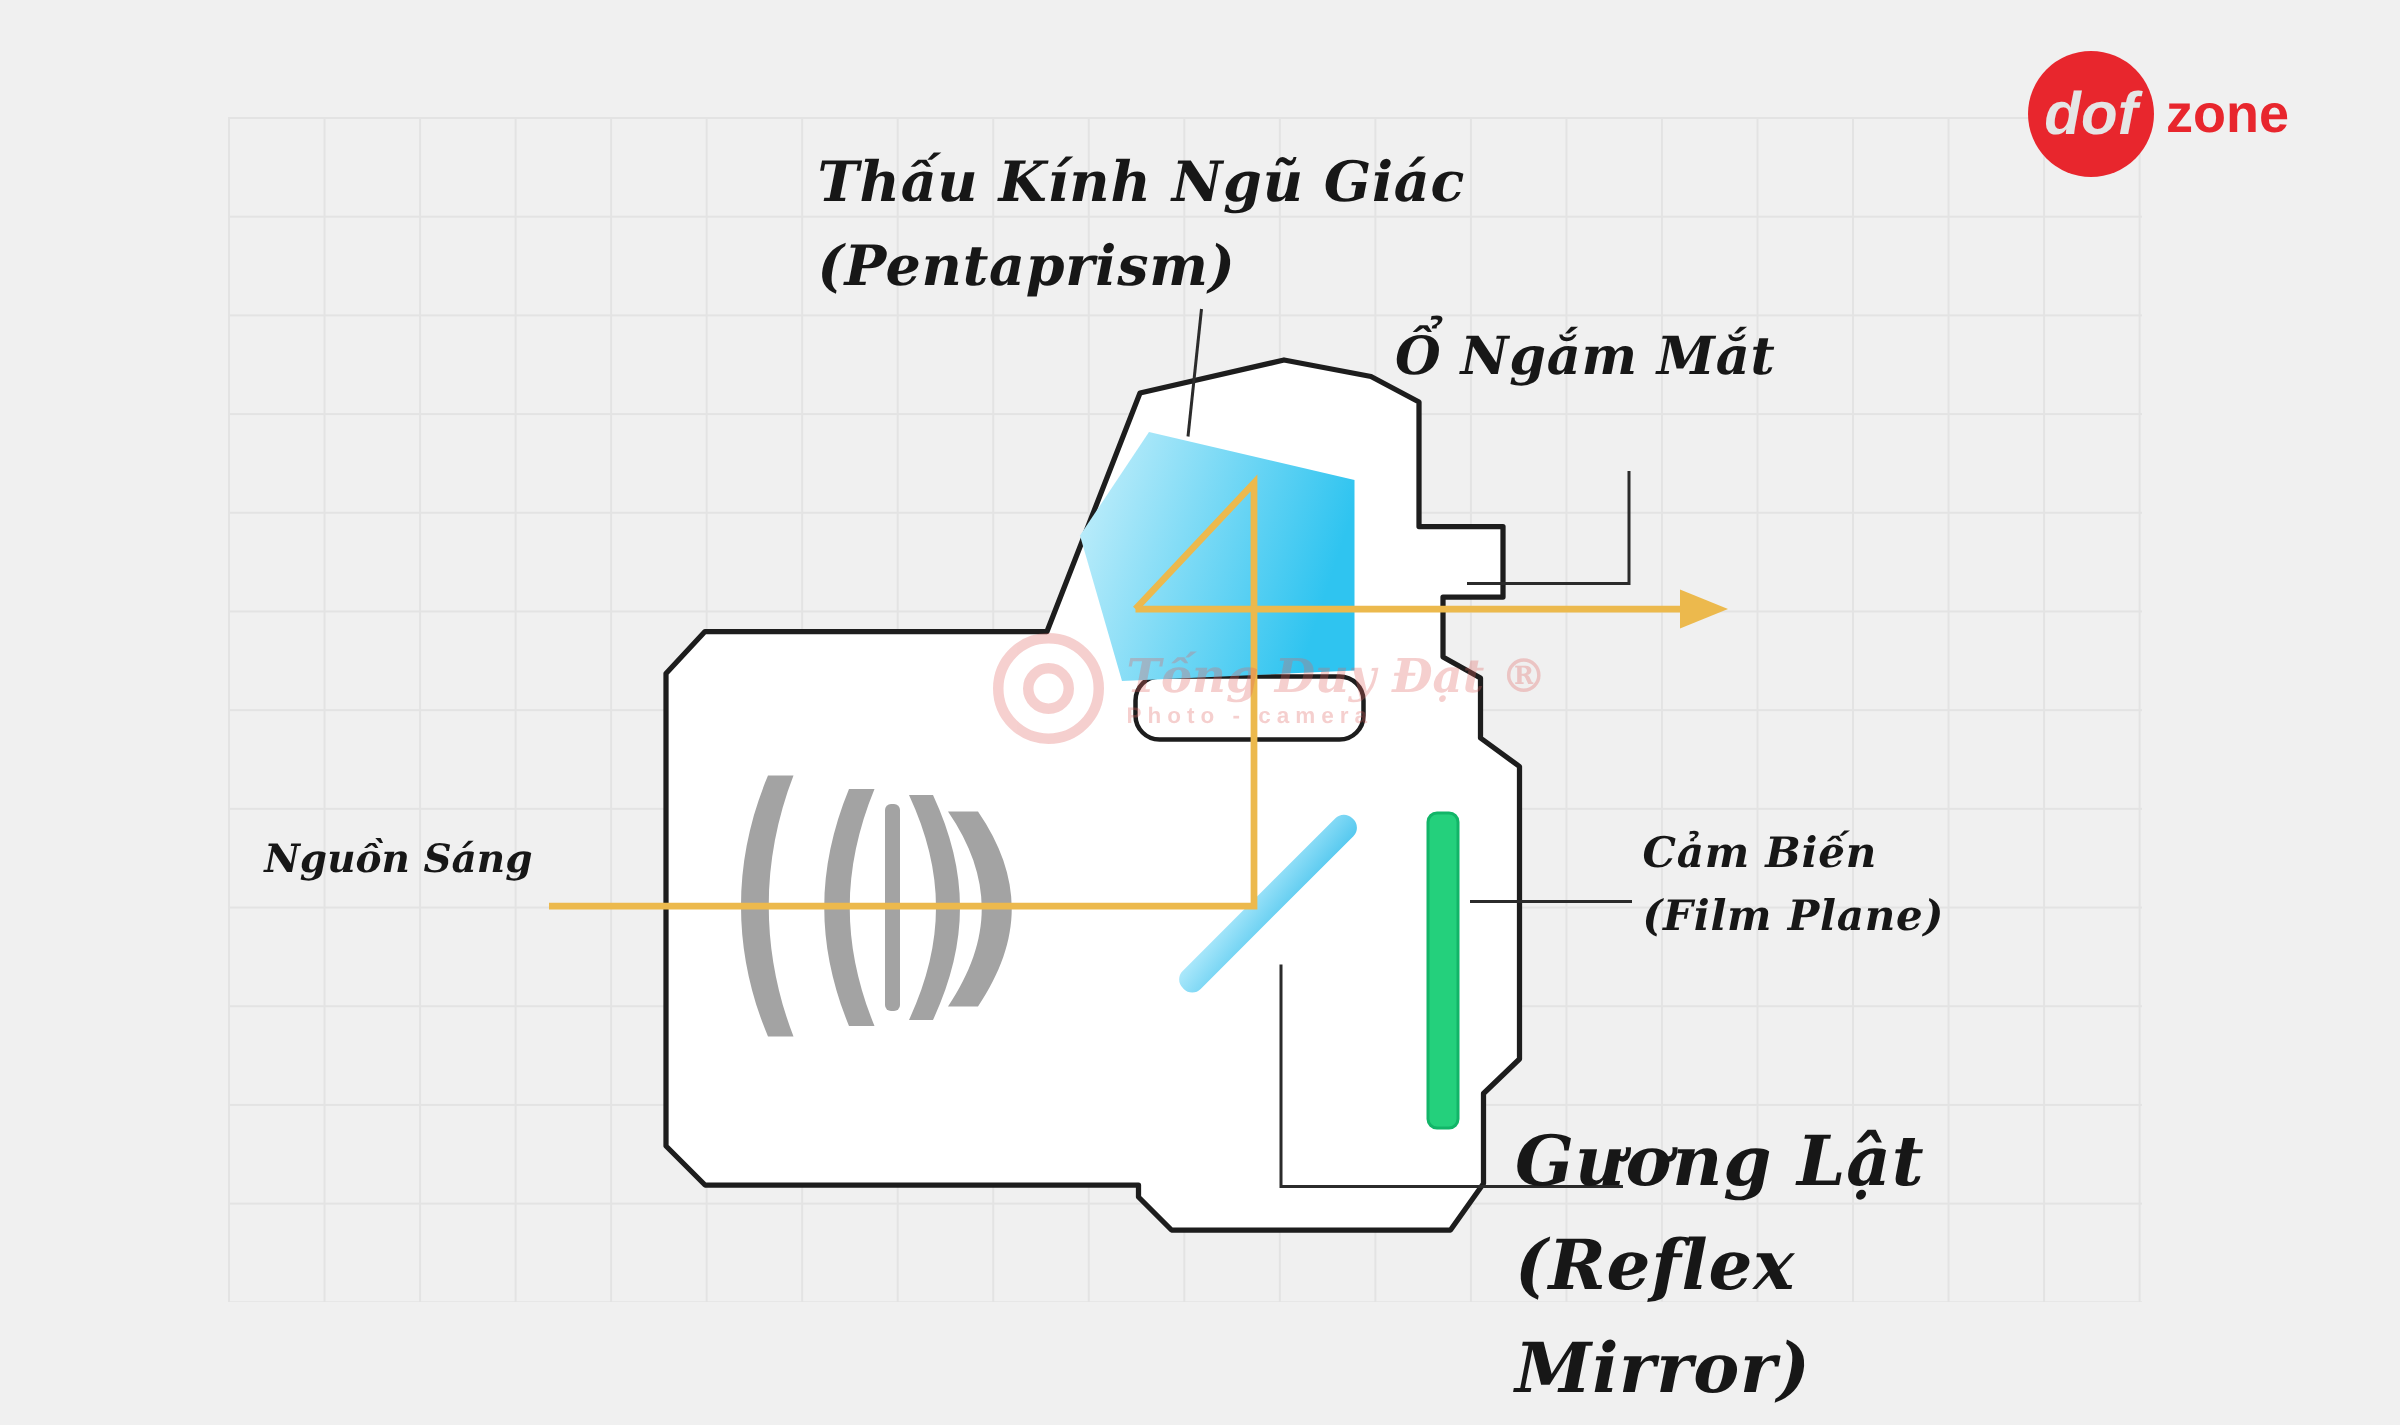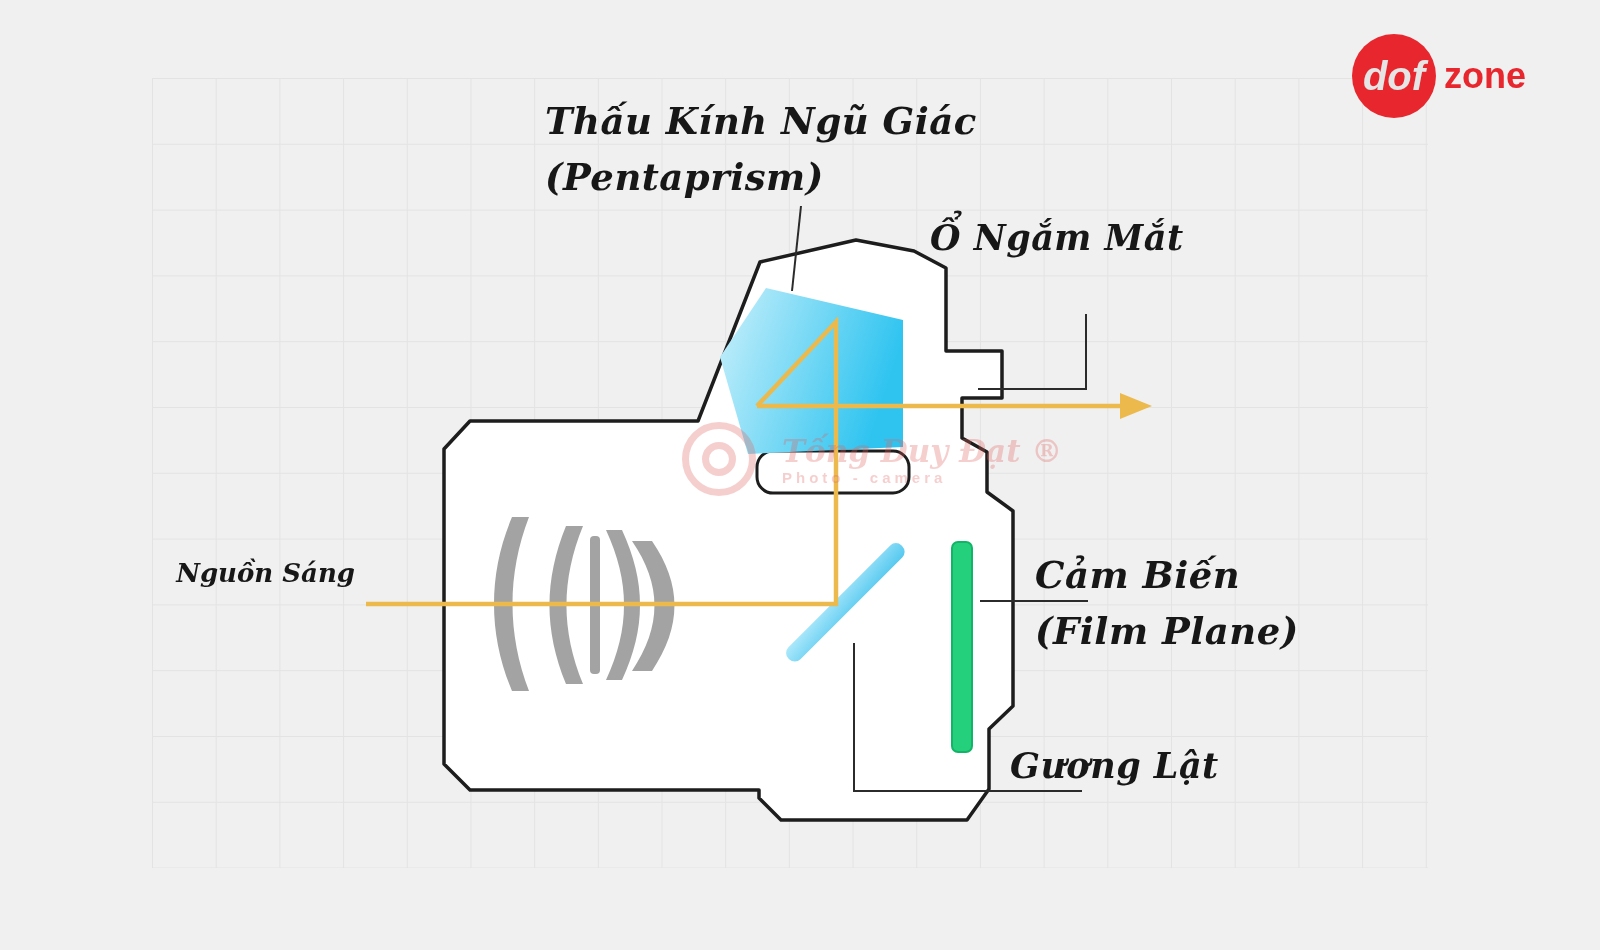--- a/index.html
+++ b/index.html
@@ -20,38 +20,38 @@
   }
   svg.diagram{position:absolute;left:0;top:0;z-index:1}
   .label{
     position:absolute;z-index:3;
     font-style:italic;font-weight:700;color:var(--text,#171717);
     line-height:1.5;letter-spacing:.5px;
   }
   .label span{display:block}
   .label-pentaprism{left:545px;top:94px;width:520px;font-size:37px}
   .label-eyepiece{left:930px;top:212px;width:340px;font-size:35px}
-  .label-sensor{left:1035px;top:548px;width:310px;font-size:37px}
-  .label-mirror{left:1010px;top:740px;width:370px;font-size:35px}
+  .label-sensor{left:1095px;top:548px;width:310px;font-size:28px}
+  .label-mirror{left:1010px;top:740px;width:370px;font-size:46px}
   .label-light-source{left:170px;top:554px;width:185px;font-size:26px;text-align:right;letter-spacing:0}
   .logo{
     position:absolute;z-index:3;left:1352px;top:34px;
     display:flex;align-items:center;
     font-family:"Liberation Sans",sans-serif;font-weight:bold;
   }
   .logo-circle{
     width:84px;height:84px;border-radius:50%;
     background:var(--logo-red,#e8262d);color:#e5e5e5;
     display:flex;align-items:center;justify-content:center;
     font-size:40px;font-style:italic;
   }
   .logo-word{color:var(--logo-red,#e8262d);font-size:36px;margin-left:8px}
   .watermark{
-    position:absolute;z-index:2;left:682px;top:422px;
-    display:flex;align-items:center;gap:26px;
+    position:absolute;z-index:2;left:662px;top:422px;
+    display:flex;align-items:center;gap:15px;
     color:var(--watermark-red,#e0625f);opacity:.3;
   }
   .wm-badge{
     width:74px;height:74px;border:7px solid currentColor;border-radius:50%;
     display:flex;align-items:center;justify-content:center;flex:none;
   }
   .wm-inner{width:34px;height:34px;border:7px solid currentColor;border-radius:50%}
   .wm-text{display:flex;flex-direction:column}
   .wm-l1{font-size:31px;font-weight:700;font-style:italic;white-space:nowrap}
   .wm-l2{font-size:15px;font-weight:700;letter-spacing:4px;font-family:Liberation Sans, sans-serif;white-space:nowrap}
@@ -127,20 +127,21 @@
   <span>Ổ Ngắm Mắt</span>
 </div>
 
 <div class="label label-sensor">
   <span>Cảm Biến</span>
   <span>(Film Plane)</span>
 </div>
 
 <div class="label label-mirror">
   <span>Gương Lật</span>
+  <span>(Reflex Mirror)</span>
 </div>
 
 <div class="label label-light-source">
   <span>Nguồn Sáng</span>
 </div>
 
 <div class="logo">
   <div class="logo-circle">
     <span>dof</span>
   </div>

